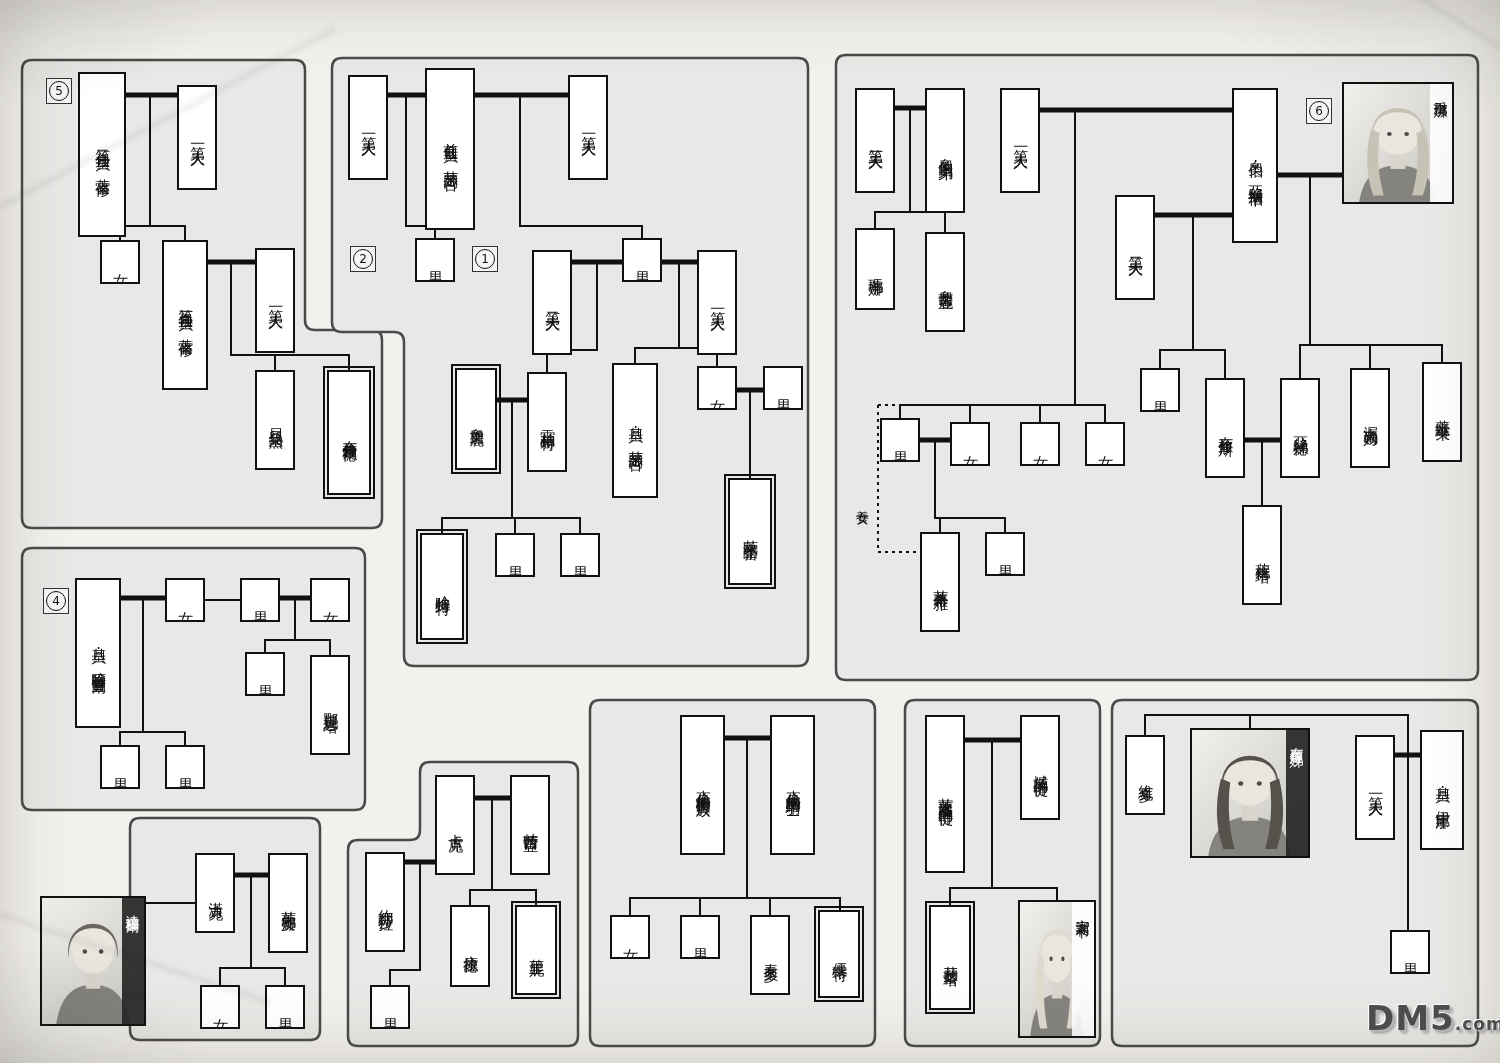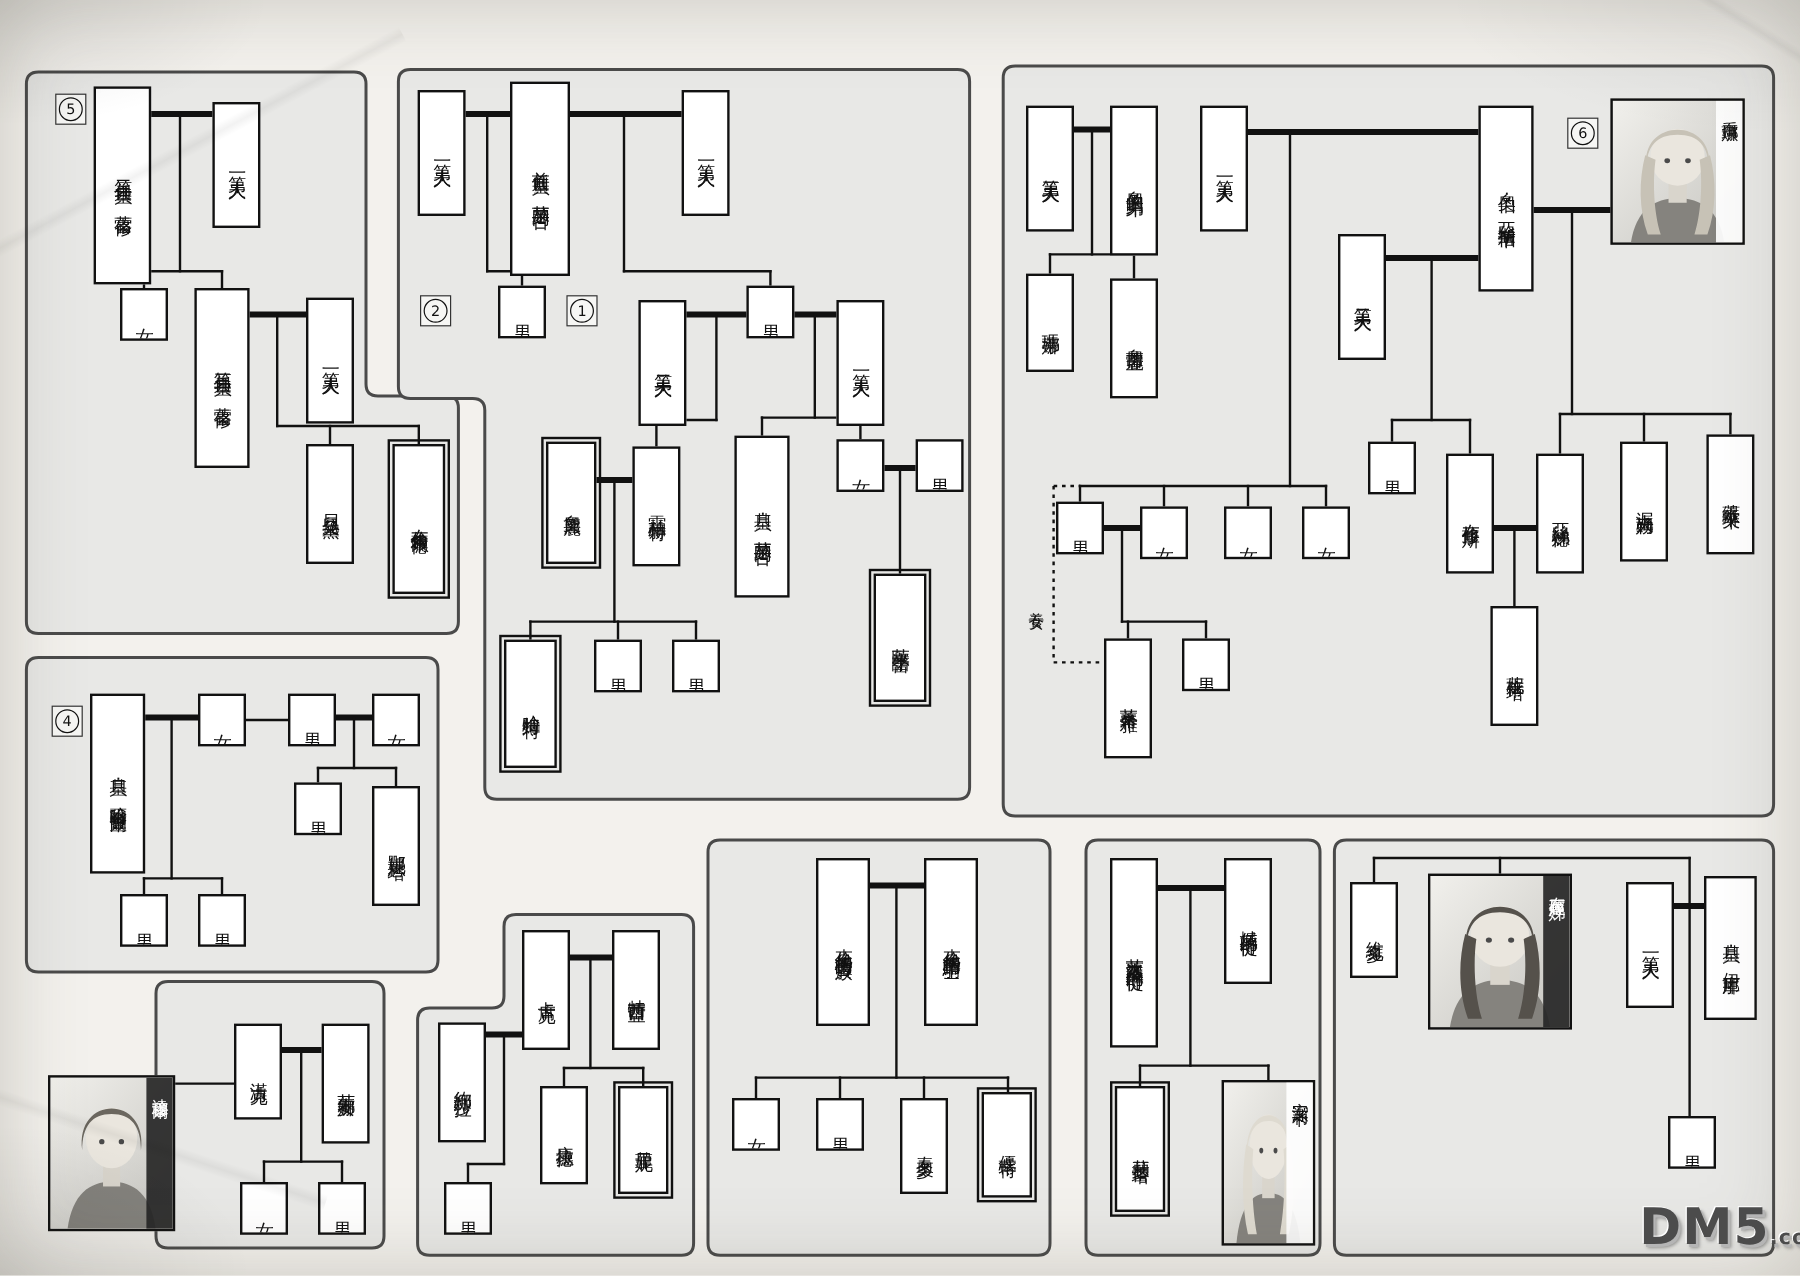--- a/index.html
+++ b/index.html
@@ -54,21 +54,21 @@
     box-shadow:inset 0 0 70px rgba(90,85,70,.28);
     background:
       radial-gradient(ellipse 320px 150px at 0% 0%, rgba(0,0,0,.10), transparent 70%),
       radial-gradient(ellipse 420px 160px at 100% 0%, rgba(0,0,0,.07), transparent 70%),
       radial-gradient(ellipse 300px 180px at 0% 100%, rgba(0,0,0,.09), transparent 70%);
   }
   .watermark{
     position:absolute;left:1366px;top:998px;z-index:60;color:#4c4c4c;font-weight:bold;letter-spacing:1px;
     text-shadow:-1px -1px 0 #ffffff, 2px 2px 0 #b5b5b5, 3px 3px 3px rgba(0,0,0,.35);
   }
-  .watermark .big{font-size:42px;}
+  .watermark .big{font-size:34px;}
   .watermark .small{font-size:17px;}
 </style>
 </head>
 <body>
 
 <div id="stage">
   <svg id="lines-svg" width="1500" height="1063">
       <path d="M22,70Q22,60 32,60L295,60Q305,60 305,70L305,320Q305,330 315,330L372,330Q382,330 382,340L382,518Q382,528 372,528L32,528Q22,528 22,518Z" class="panel-path"></path>
       <path d="M332,68Q332,58 342,58L798,58Q808,58 808,68L808,656Q808,666 798,666L414,666Q404,666 404,656L404,342Q404,332 394,332L342,332Q332,332 332,322Z" class="panel-path"></path>
       <path d="M836,65Q836,55 846,55L1468,55Q1478,55 1478,65L1478,670Q1478,680 1468,680L846,680Q836,680 836,670Z" class="panel-path"></path>

